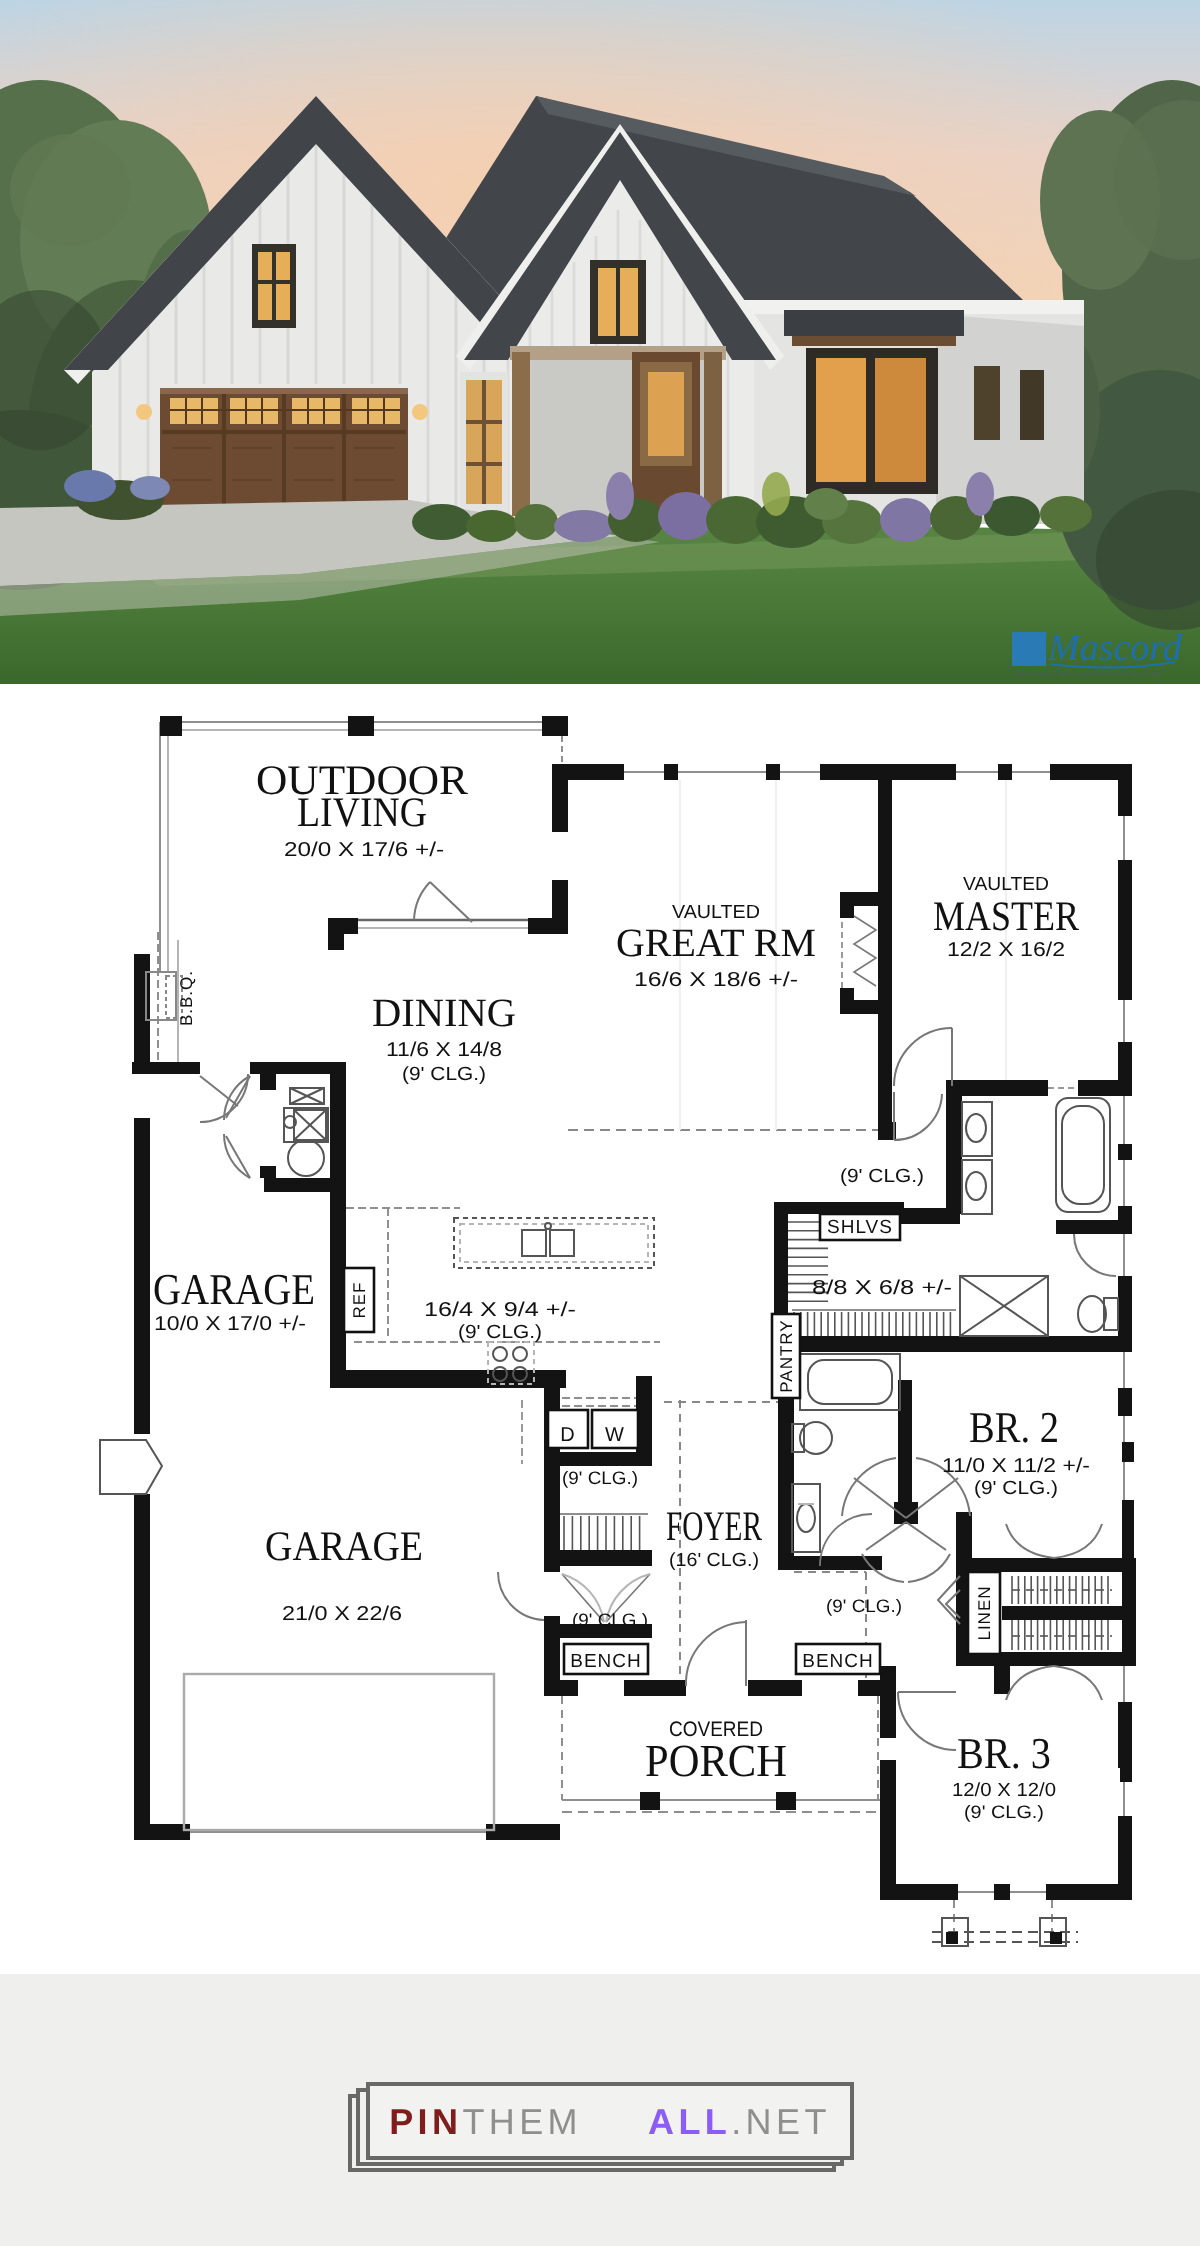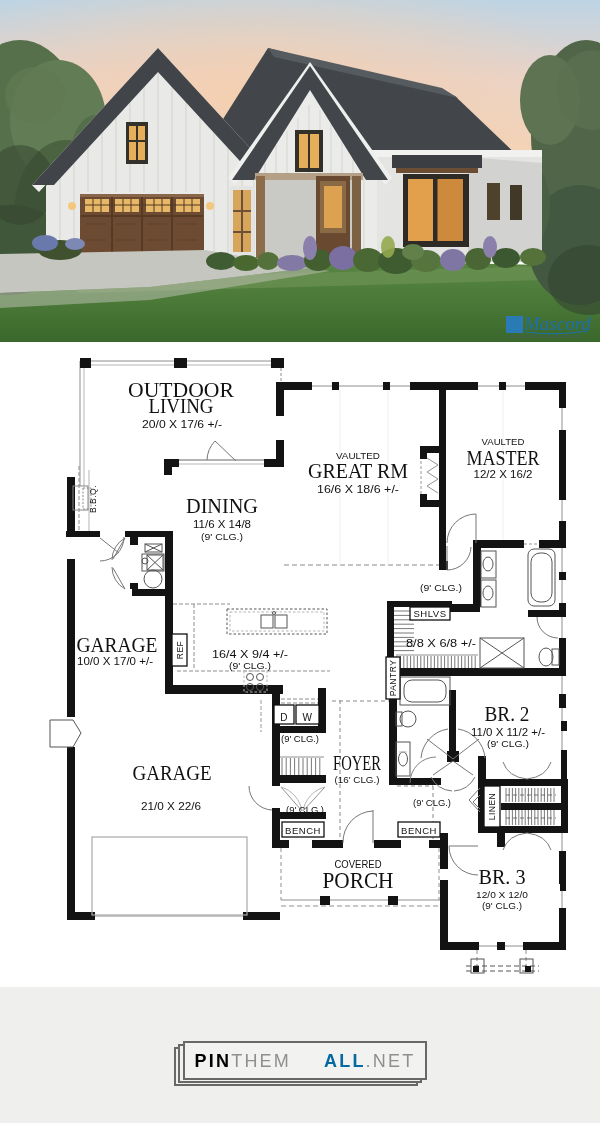--- a/index.html
+++ b/index.html
@@ -598,14 +598,14 @@
 <text x="508" y="338" font-family="Liberation Sans, sans-serif" font-size="3.5" fill="#4d5a62">ALAN MASCORD DESIGN ASSOCIATES, INC</text>
 </g>
 </svg>
 </div>
 
 <div id="footer">
 <div class="lbox" style="left:174px;top:60px;width:240px;height:35px;"></div>
 <div class="lbox" style="left:178px;top:57px;width:240px;height:35px;"></div>
 <div class="lbox" style="left:183px;top:54px;width:240px;height:35px;background:#f2f2f1;"></div>
 <div style="position:absolute;left:183px;top:54px;width:244px;height:39px;text-align:center;line-height:40px;font-size:18px;letter-spacing:2.2px;color:#8f8f8d;font-family:'Liberation Sans',sans-serif;">
-<b style="color:#000000;">PIN</b>THEM<b style="color:#0369a1;margin-left:33px;">ALL</b>.NET</div>
+<b style="color:#7f1d1d;">PIN</b>THEM<b style="color:#8b5cf6;margin-left:33px;">ALL</b>.NET</div>
 </div>
 
 </body></html>

